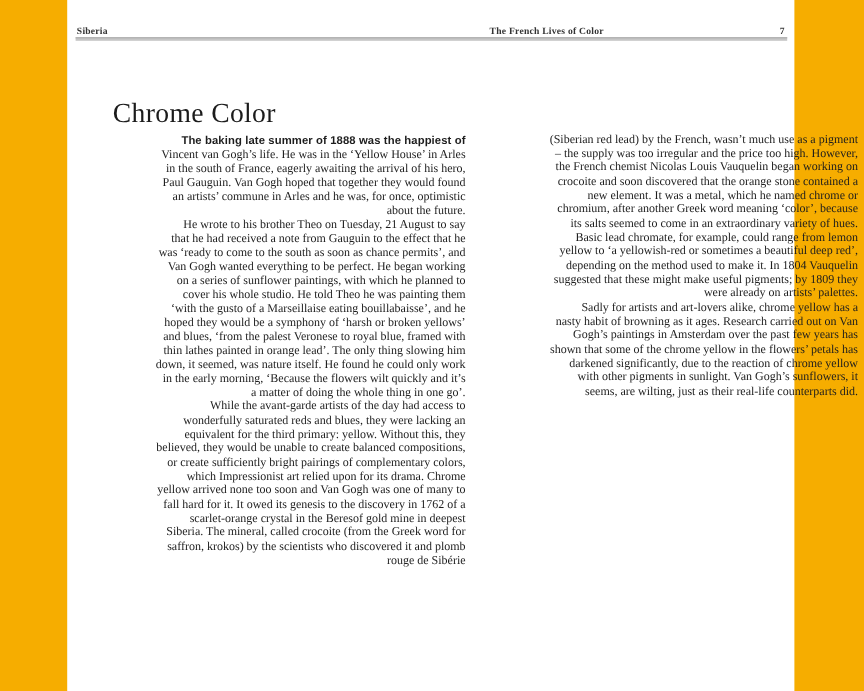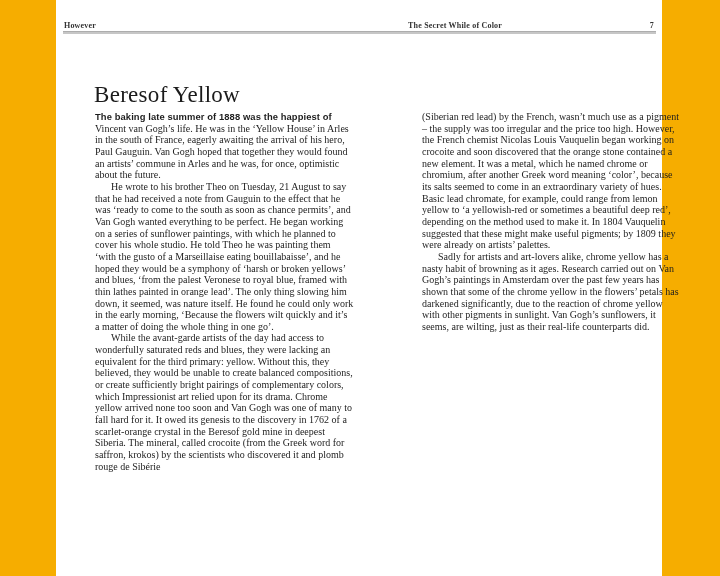--- a/index.html
+++ b/index.html
@@ -58,21 +58,22 @@
   }
 
   .column {
     position: absolute;
     top: 111px;
     width: 259px;
     font-family: "Liberation Serif", serif;
     font-size: 10px;
     line-height: 11.65px;
     color: var(--ink);
-    text-align: left;
+    text-align: right;
+    margin-left: 34px;
   }
   .column-left  { left: 95px; }
   .column-right { left: 422px; }
 
   .para { margin: 0; }
   .para.indent { text-indent: 16px; }
 
   .seg-normal { }
   .seg-italic { }
   .seg-bold-sans {
@@ -81,26 +82,26 @@
     font-size: 9.4px;
     letter-spacing: 0.1px;
   }
 </style>
 </head>
 <body style="--yellow: #f6ad00; --ink: #1d1d1d;">
 
 <div class="border-bar border-left"></div>
 <div class="border-bar border-right"></div>
 
-<div class="running-head head-section">However</div>
-<div class="running-head head-title">The Secret While of Color</div>
+<div class="running-head head-section">Siberia</div>
+<div class="running-head head-title">The French Lives of Color</div>
 <div class="running-head head-page">7</div>
 <div class="head-rule"></div>
 
-<h1 class="page-title">Beresof Yellow</h1>
+<h1 class="page-title">Chrome Color</h1>
 
 <div class="column column-left">
     <p class="para"><span class="seg-bold-sans">The baking late summer of 1888 was the happiest of </span><span class="seg-normal">Vincent van Gogh’s life. He was in the ‘Yellow House’ in Arles in the south of France, eagerly awaiting the arrival of his hero, Paul Gauguin. Van Gogh hoped that together they would found an artists’ commune in Arles and he was, for once, optimistic about the future.</span></p>
     <p class="para indent"><span class="seg-normal">He wrote to his brother Theo on Tuesday, 21 August to say that he had received a note from Gauguin to the effect that he was ‘ready to come to the south as soon as chance permits’, and Van Gogh wanted everything to be perfect. He began working on a series of sunflower paintings, with which he planned to cover his whole studio. He told Theo he was painting them ‘with the gusto of a Marseillaise eating bouillabaisse’, and he hoped they would be a symphony of ‘harsh or broken yellows’ and blues, ‘from the palest Veronese to royal blue, framed with thin lathes painted in orange lead’. The only thing slowing him down, it seemed, was nature itself. He found he could only work in the early morning, ‘Because the flowers wilt quickly and it’s a matter of doing the whole thing in one go’.</span></p>
     <p class="para indent"><span class="seg-normal">While the avant-garde artists of the day had access to wonderfully saturated reds and blues, they were lacking an equivalent for the third primary: yellow. Without this, they believed, they would be unable to create balanced compositions, or create sufficiently bright pairings of complementary colors, which Impressionist art relied upon for its drama. Chrome yellow arrived none too soon and Van Gogh was one of many to fall hard for it. It owed its genesis to the discovery in 1762 of a scarlet-orange crystal in the Beresof gold mine in deepest Siberia. The mineral, called crocoite (from the Greek word for saffron, </span><span class="seg-italic">krokos</span><span class="seg-normal">) by the scientists who discovered it and </span><span class="seg-italic">plomb rouge de Sibérie</span></p>
   </div>
 <div class="column column-right">
     <p class="para"><span class="seg-normal">(Siberian red lead) by the French, wasn’t much use as a pigment – the supply was too irregular and the price too high. However, the French chemist Nicolas Louis Vauquelin began working on crocoite and soon discovered that the orange stone contained a new element. It was a metal, which he named chrome or chromium, after another Greek word meaning ‘color’, because its salts seemed to come in an extraordinary variety of hues. Basic lead chromate, for example, could range from lemon yellow to ‘a yellowish-red or sometimes a beautiful deep red’, depending on the method used to make it. In 1804 Vauquelin suggested that these might make useful pigments; by 1809 they were already on artists’ palettes.</span></p>
     <p class="para indent"><span class="seg-normal">Sadly for artists and art-lovers alike, chrome yellow has a nasty habit of browning as it ages. Research carried out on Van Gogh’s paintings in Amsterdam over the past few years has shown that some of the chrome yellow in the flowers’ petals has darkened significantly, due to the reaction of chrome yellow with other pigments in sunlight. Van Gogh’s sunflowers, it seems, are wilting, just as their real-life counterparts did.</span></p>
   </div>

